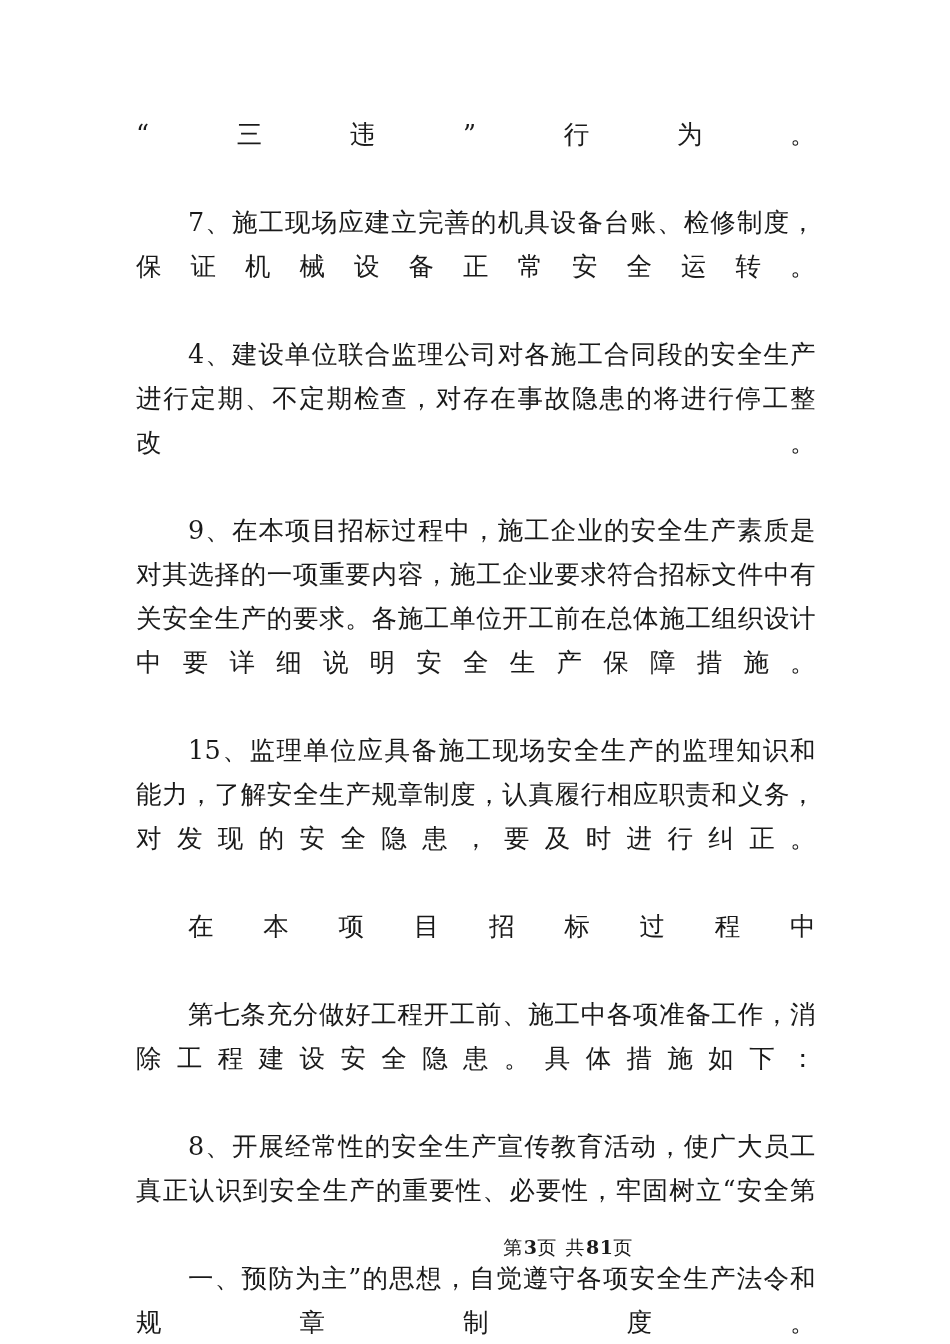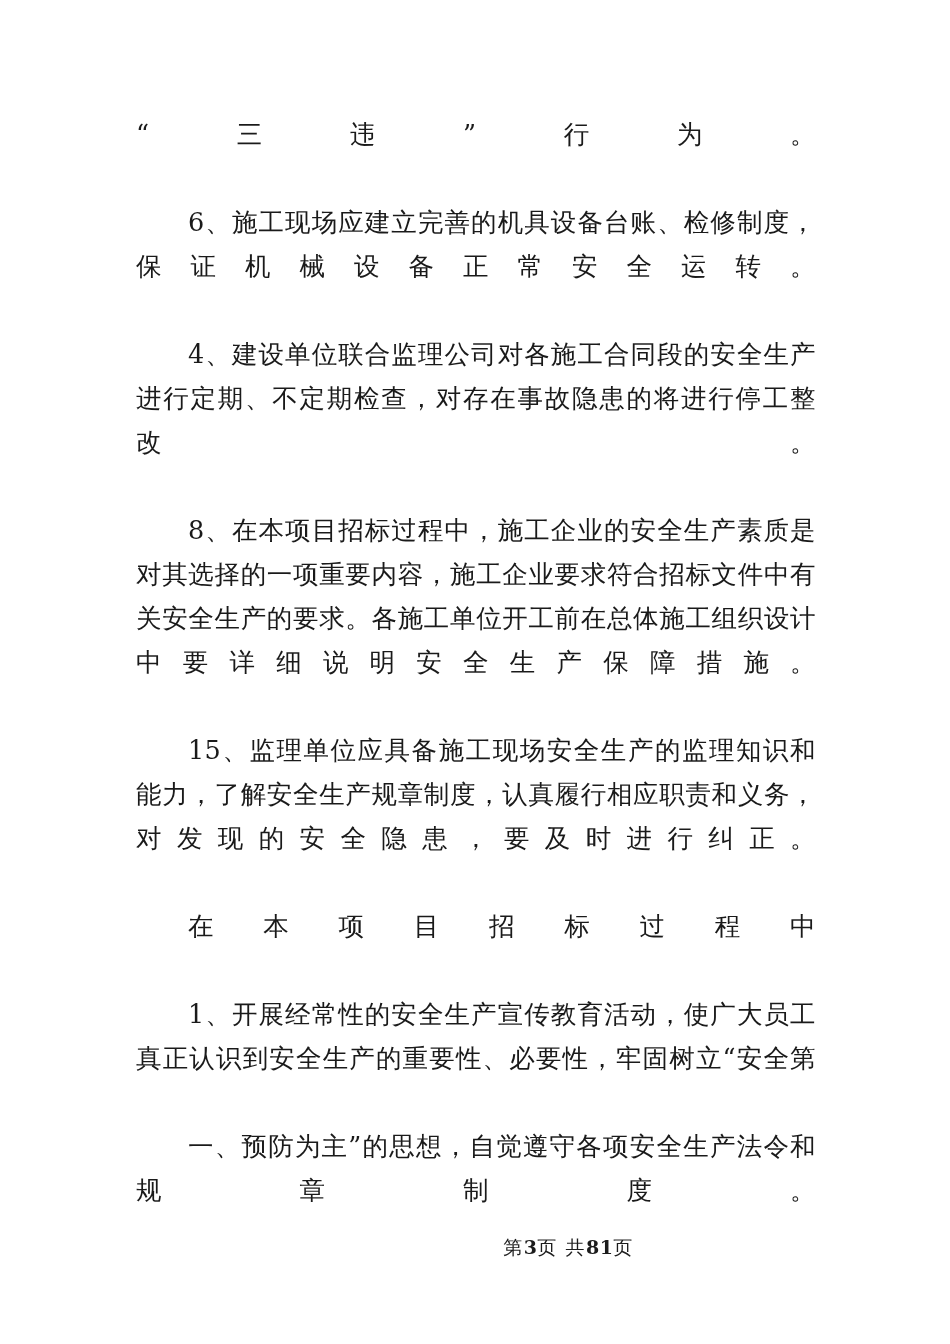--- a/index.html
+++ b/index.html
@@ -85,32 +85,33 @@
 </style>
 </head>
 <body>
 
 <div class="page">
 
   <div class="text-column">
 
     <p class="para">“三违”行为。</p>
 
-    <p class="para indent">6、施工现场应建立完善的机具设备台账、检修制度，保证机械设备正常安全运转。</p>
+    <p class="para indent">7、施工现场应建立完善的机具设备台账、检修制度，保证机械设备正常安全运转。</p>
 
     <p class="para indent">4、建设单位联合监理公司对各施工合同段的安全生产进行定期、不定期检查，对存在事故隐患的将进行停工整改。</p>
 
-    <p class="para indent">8、在本项目招标过程中，施工企业的安全生产素质是对其选择的一项重要内容，施工企业要求符合招标文件中有关安全生产的要求。各施工单位开工前在总体施工组织设计中要详细说明安全生产保障措施。</p>
+    <p class="para indent">9、在本项目招标过程中，施工企业的安全生产素质是对其选择的一项重要内容，施工企业要求符合招标文件中有关安全生产的要求。各施工单位开工前在总体施工组织设计中要详细说明安全生产保障措施。</p>
 
     <p class="para indent">15、监理单位应具备施工现场安全生产的监理知识和能力，了解安全生产规章制度，认真履行相应职责和义务，对发现的安全隐患，要及时进行纠正。</p>
 
     <p class="para indent">在本项目招标过程中</p>
 
+    <p class="para indent">第七条充分做好工程开工前、施工中各项准备工作，消除工程建设安全隐患。具体措施如下：</p>
 
-    <p class="para indent">1、开展经常性的安全生产宣传教育活动，使广大员工真正认识到安全生产的重要性、必要性，牢固树立“安全第</p>
+    <p class="para indent">8、开展经常性的安全生产宣传教育活动，使广大员工真正认识到安全生产的重要性、必要性，牢固树立“安全第</p>
 
     <p class="para indent">一、预防为主”的思想，自觉遵守各项安全生产法令和规章制度。</p>
 
   </div>
 
   <div class="footer">
     <span class="footer-inner"><span>第</span><span class="footer-num">3</span><span>页 共</span><span class="footer-num">81</span><span>页</span></span>
   </div>
 
 </div>

